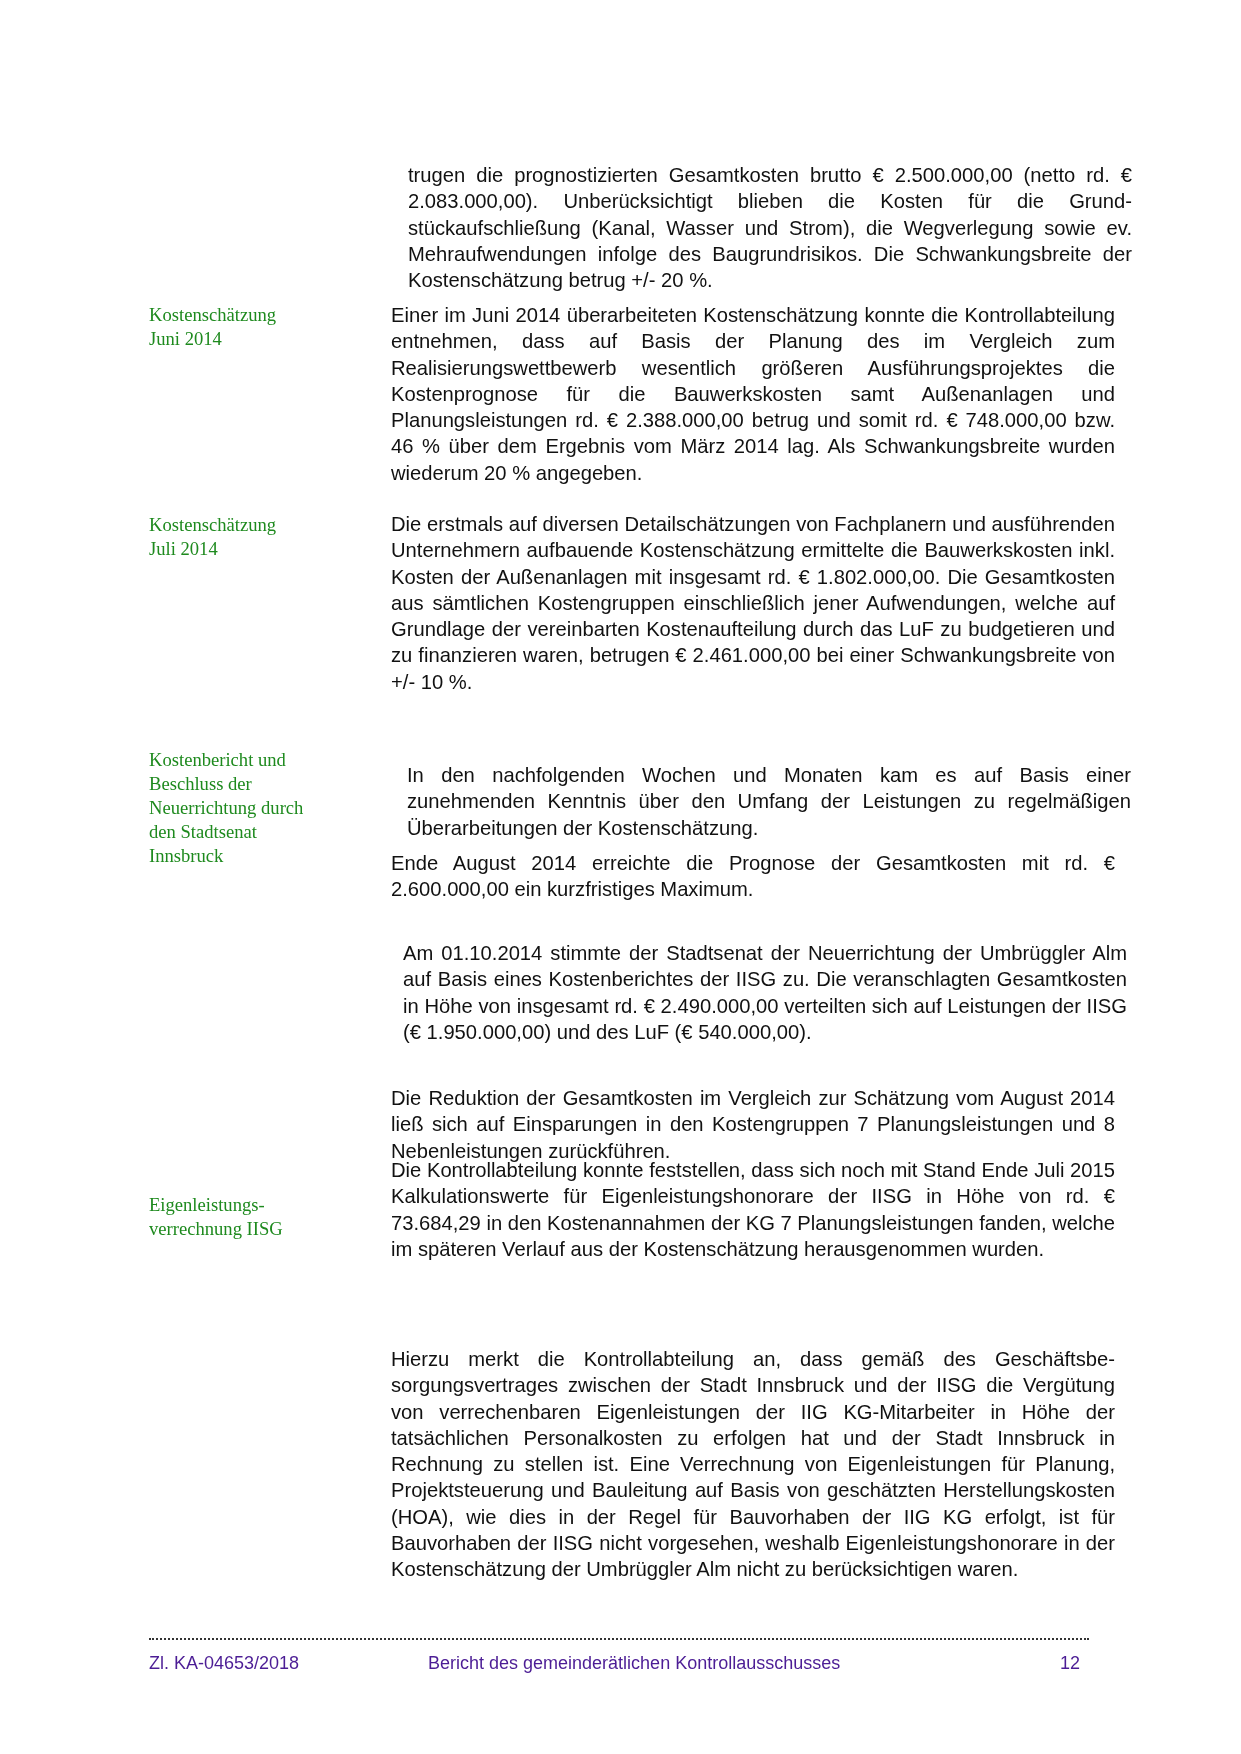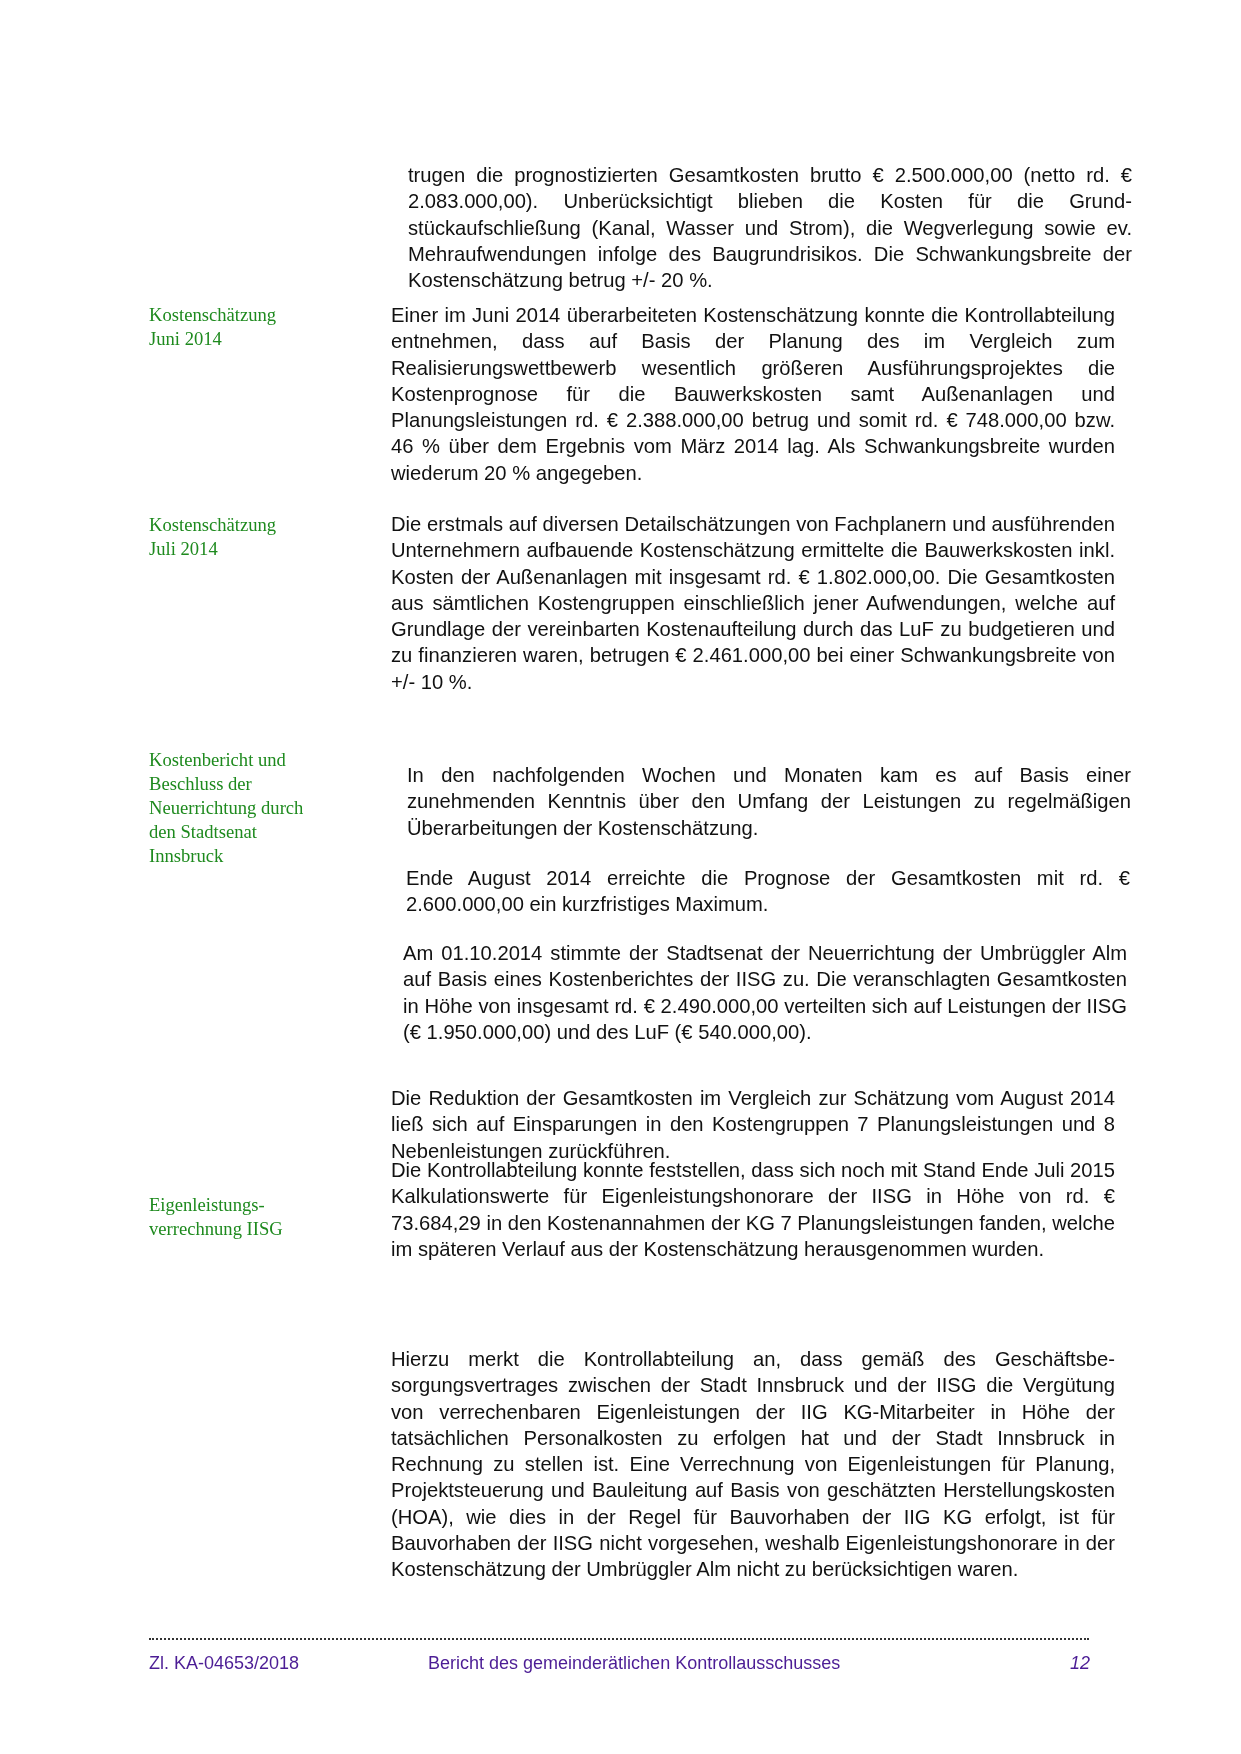--- a/index.html
+++ b/index.html
@@ -58,24 +58,24 @@
   <div class="margin-note" style="top:748px; white-space:pre-line;">Kostenbericht und
 Beschluss der
 Neuerrichtung durch
 den Stadtsenat
 Innsbruck</div>
 
   <p class="para body-text" style="top:145px; margin:17px;">trugen die prognostizierten Gesamtkosten brutto € 2.500.000,00 (netto rd. € 2.083.000,00). Unberücksichtigt blieben die Kosten für die Grund­stückaufschließung (Kanal, Wasser und Strom), die Wegverlegung sowie ev. Mehraufwendungen infolge des Baugrundrisikos. Die Schwankungsbreite der Kostenschätzung betrug +/- 20 %.</p>
   <p class="para body-text" style="top:302px; margin:0;">Einer im Juni 2014 überarbeiteten Kostenschätzung konnte die Kon­trollabteilung entnehmen, dass auf Basis der Planung des im Vergleich zum Realisierungswettbewerb wesentlich größeren Ausführungsprojek­tes die Kostenprognose für die Bauwerkskosten samt Außenanlagen und Planungsleistungen rd. € 2.388.000,00 betrug und somit rd. € 748.000,00 bzw. 46 % über dem Ergebnis vom März 2014 lag. Als Schwankungsbreite wurden wiederum 20 % angegeben.</p>
   <p class="para body-text" style="top:511px; margin:0;">Die erstmals auf diversen Detailschätzungen von Fachplanern und aus­führenden Unternehmern aufbauende Kostenschätzung ermittelte die Bauwerkskosten inkl. Kosten der Außenanlagen mit insgesamt rd. € 1.802.000,00. Die Gesamtkosten aus sämtlichen Kostengruppen ein­schließlich jener Aufwendungen, welche auf Grundlage der vereinbar­ten Kostenaufteilung durch das LuF zu budgetieren und zu finanzieren waren, betrugen € 2.461.000,00 bei einer Schwankungsbreite von +/- 10 %.</p>
   <p class="para body-text" style="top:746px; margin:16px;">In den nachfolgenden Wochen und Monaten kam es auf Basis einer zunehmenden Kenntnis über den Umfang der Leistungen zu regelmä­ßigen Überarbeitungen der Kostenschätzung.</p>
-  <p class="para body-text" style="top:850px; margin:15px;">Ende August 2014 erreichte die Prognose der Gesamtkosten mit rd. € 2.600.000,00 ein kurzfristiges Maximum.</p>
+  <p class="para body-text" style="top:850px; margin:0;">Ende August 2014 erreichte die Prognose der Gesamtkosten mit rd. € 2.600.000,00 ein kurzfristiges Maximum.</p>
   <p class="para body-text" style="top:928px; margin:12px;">Am 01.10.2014 stimmte der Stadtsenat der Neuerrichtung der Um­brüggler Alm auf Basis eines Kostenberichtes der IISG zu. Die veran­schlagten Gesamtkosten in Höhe von insgesamt rd. € 2.490.000,00 verteilten sich auf Leistungen der IISG (€ 1.950.000,00) und des LuF (€ 540.000,00).</p>
   <p class="para body-text" style="top:1085px; margin:0;">Die Reduktion der Gesamtkosten im Vergleich zur Schätzung vom August 2014 ließ sich auf Einsparungen in den Kostengruppen 7 Planungsleistungen und 8 Nebenleistungen zurückführen.</p>
   <p class="para body-text" style="top:1157px; margin:0;">Die Kontrollabteilung konnte feststellen, dass sich noch mit Stand Ende Juli 2015 Kalkulationswerte für Eigenleistungshonorare der IISG in Hö­he von rd. € 73.684,29 in den Kostenannahmen der KG 7 Planungs­leistungen fanden, welche im späteren Verlauf aus der Kosten­schätzung herausgenommen wurden.</p>
   <p class="para body-text" style="top:1346px; margin:0;">Hierzu merkt die Kontrollabteilung an, dass gemäß des Geschäftsbe­sorgungsvertrages zwischen der Stadt Innsbruck und der IISG die Ver­gütung von verrechenbaren Eigenleistungen der IIG KG-Mitarbeiter in Höhe der tatsächlichen Personalkosten zu erfolgen hat und der Stadt Innsbruck in Rechnung zu stellen ist. Eine Verrechnung von Eigenleis­tungen für Planung, Projektsteuerung und Bauleitung auf Basis von geschätzten Herstellungskosten (HOA), wie dies in der Regel für Bau­vorhaben der IIG KG erfolgt, ist für Bauvorhaben der IISG nicht vorge­sehen, weshalb Eigenleistungshonorare in der Kostenschätzung der Umbrüggler Alm nicht zu berücksichtigen waren.</p>
 
   <div class="footer-rule"></div>
   <div class="footer" style="left:149px;">Zl. KA-04653/2018</div>
   <div class="footer" style="left:428px;">Bericht des gemeinderätlichen Kontrollausschusses</div>
-  <div class="footer" style="left:1060px; width:30px; text-align:right;font-style:italic;">12</div>
+  <div class="footer" style="left:1060px; width:30px; text-align:left;">12</div>
 
 </div>
 
 </body></html>

